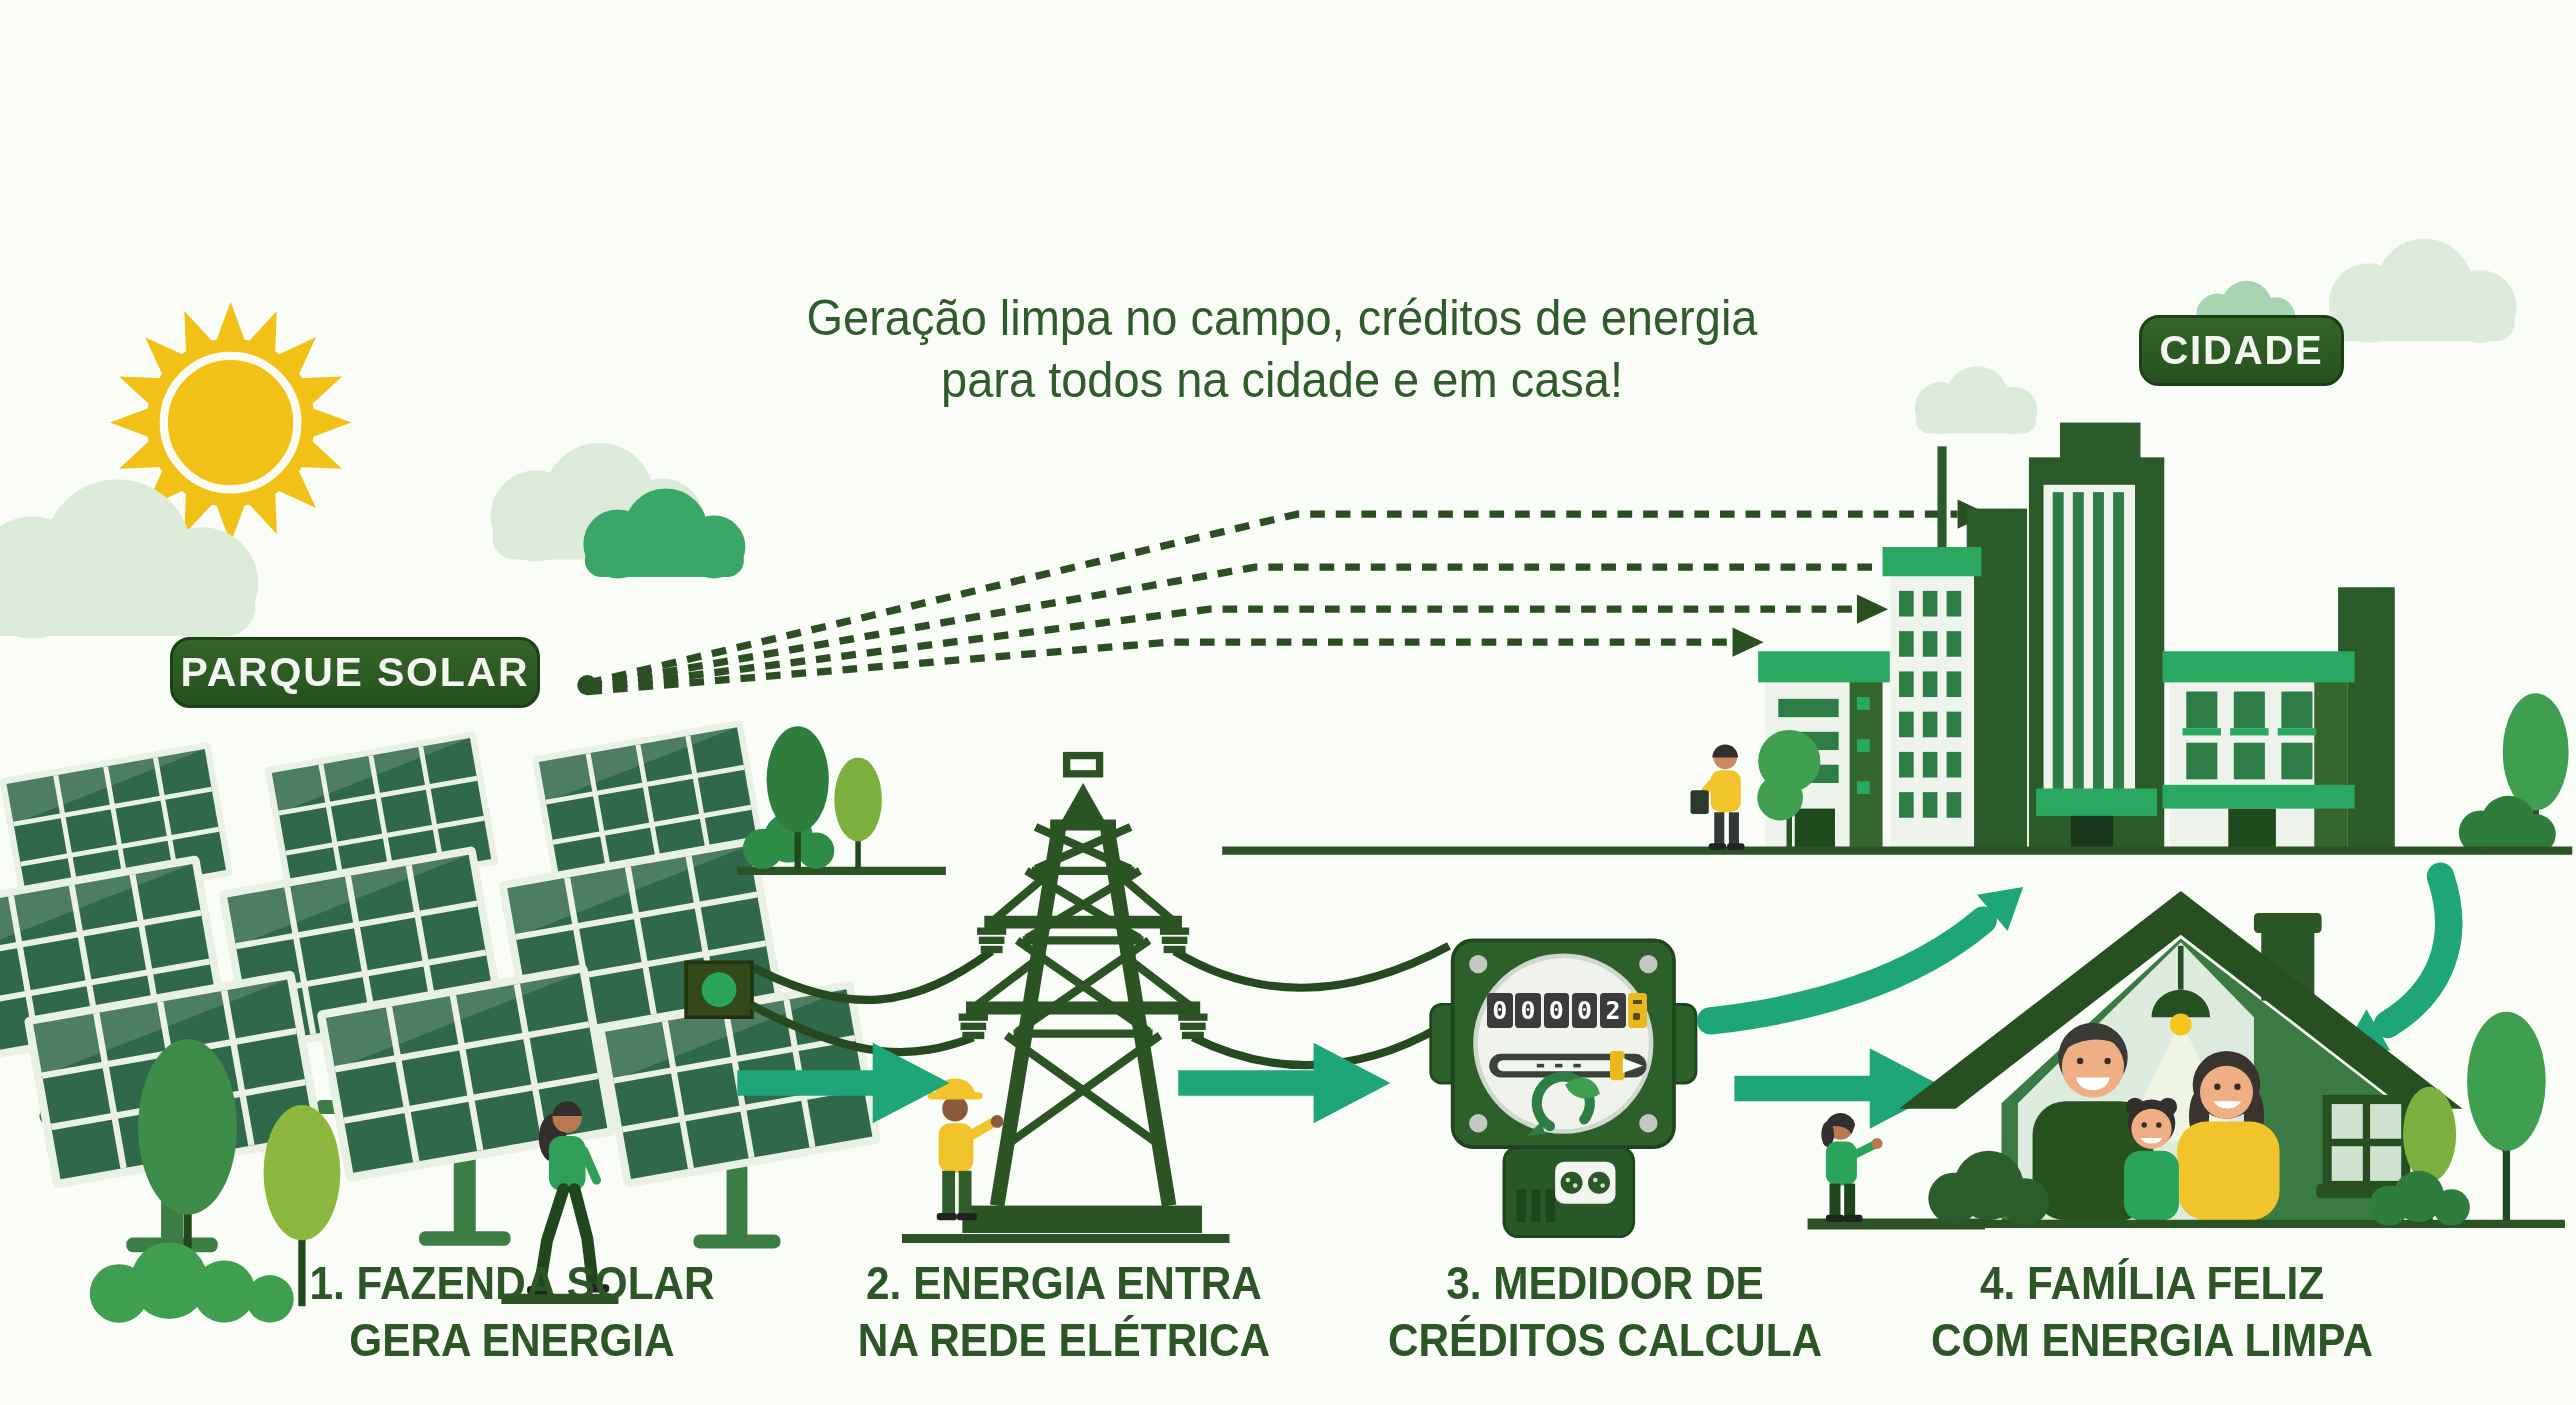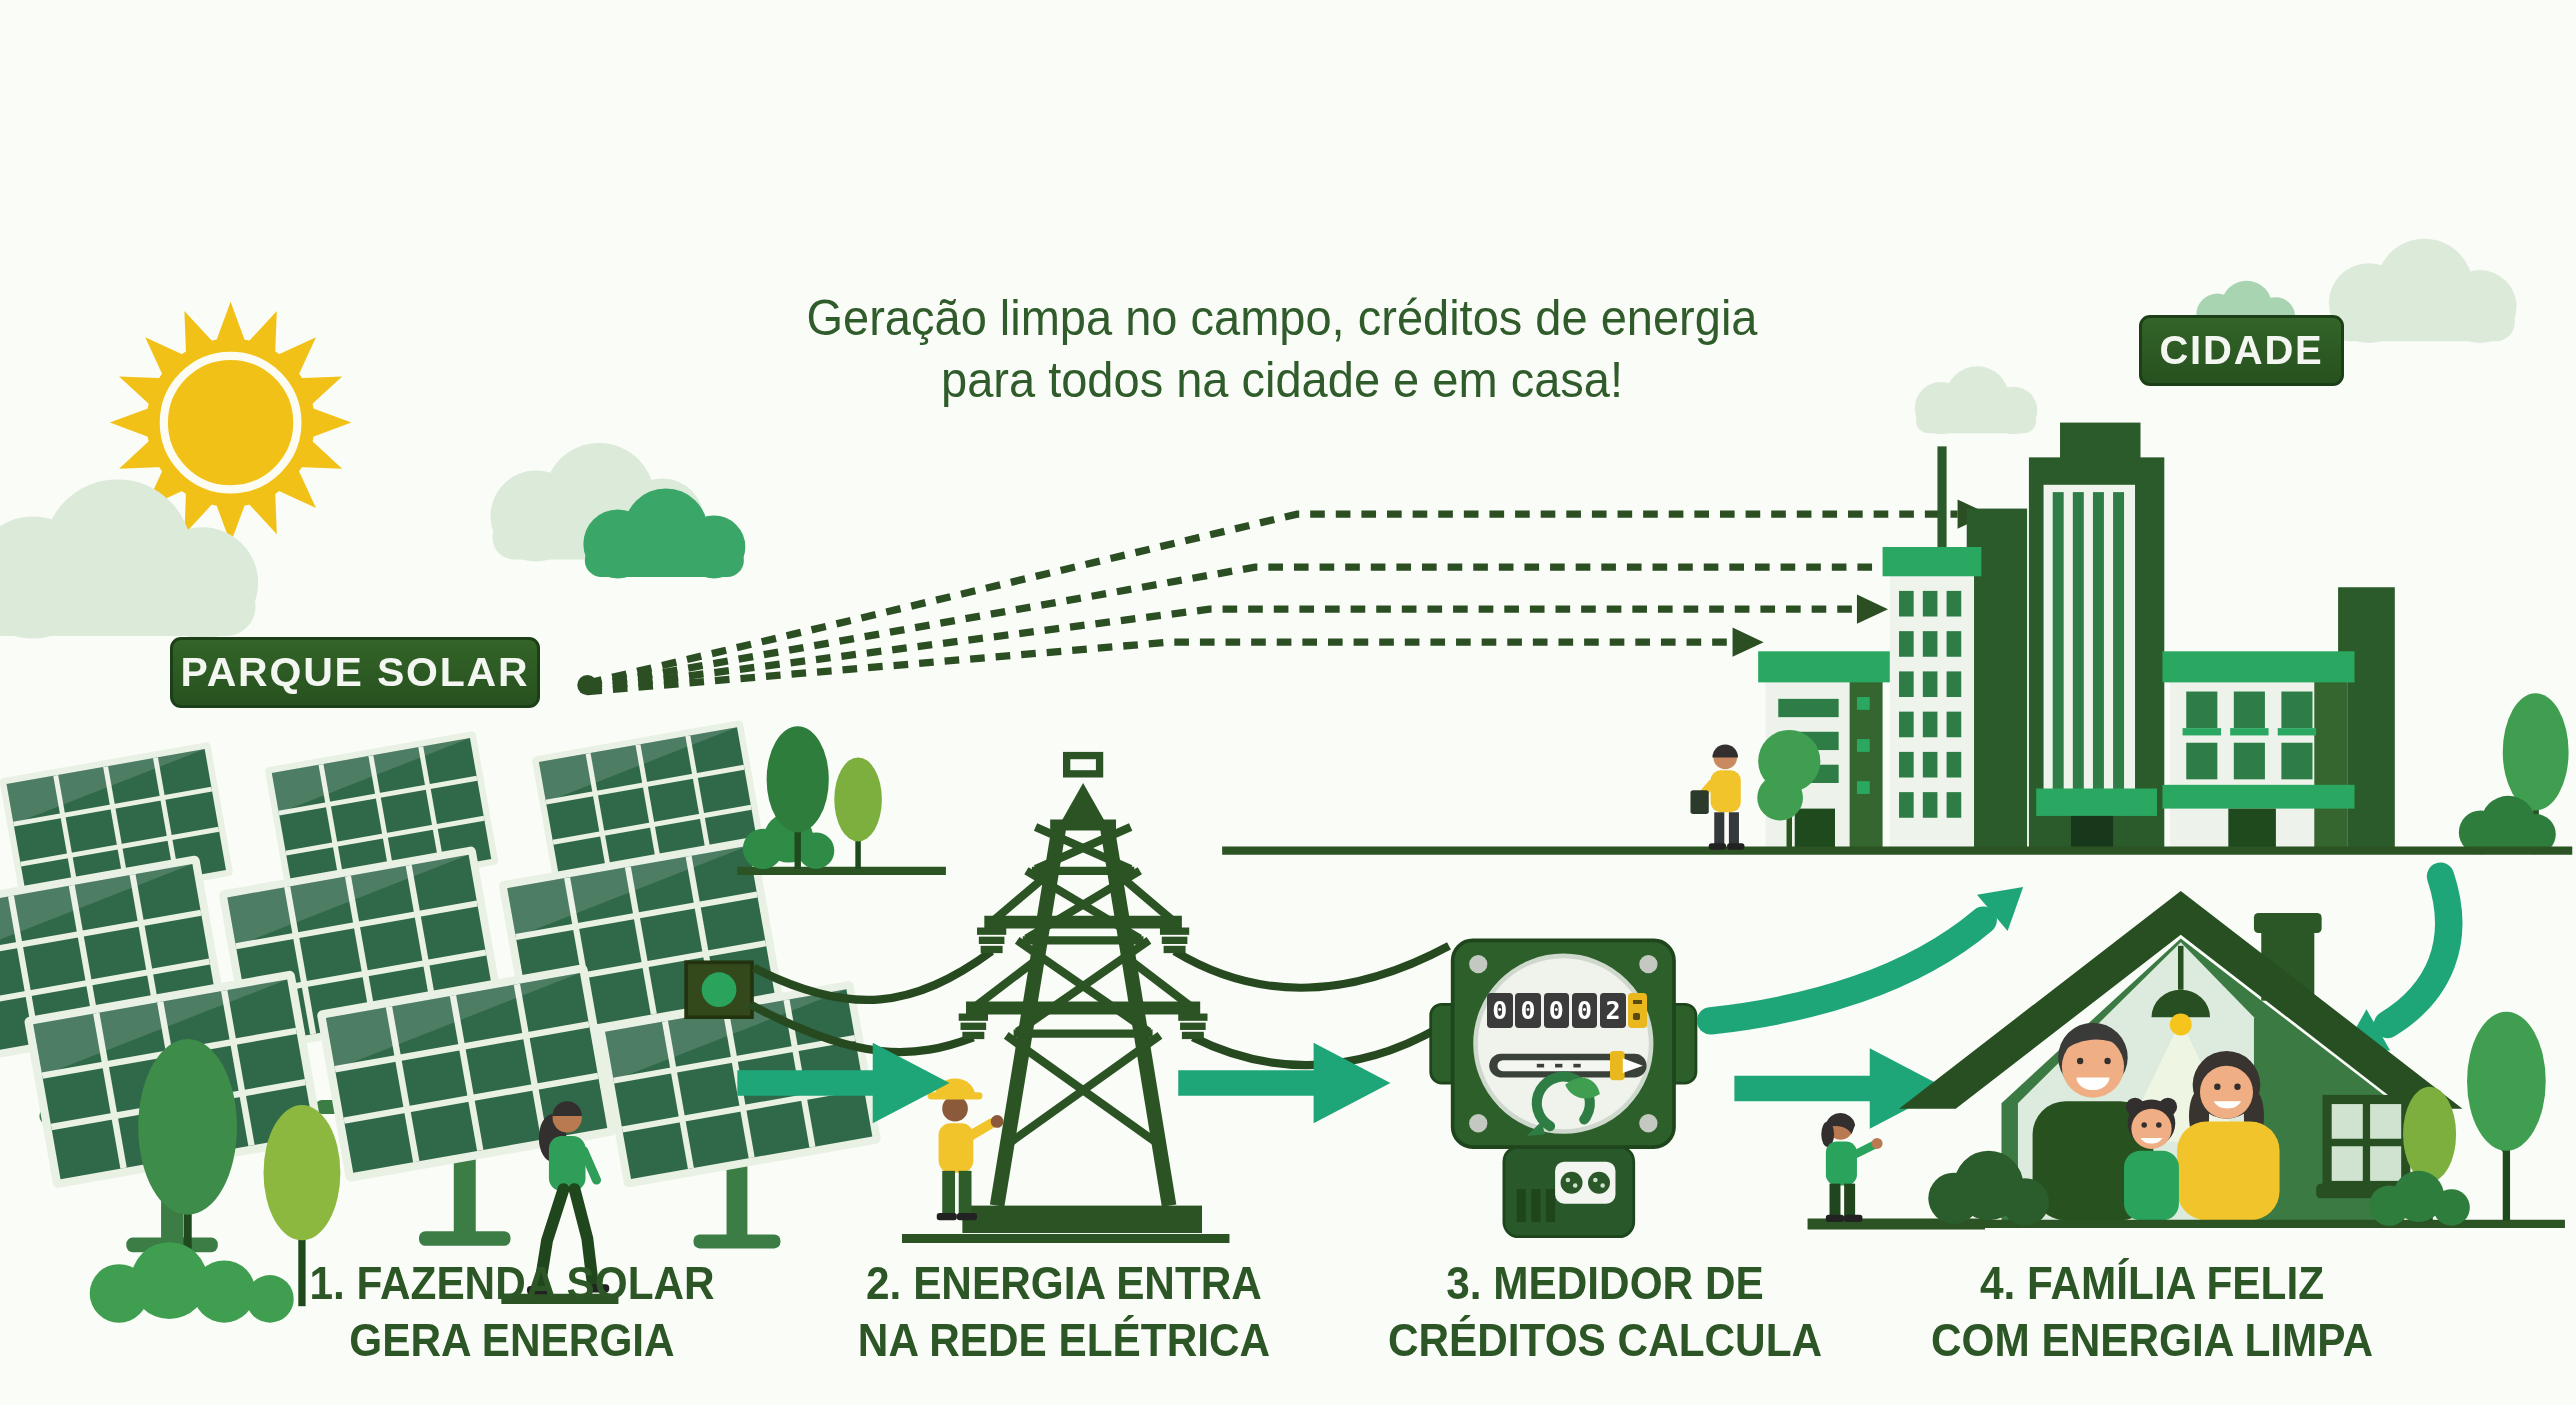--- a/index.html
+++ b/index.html
@@ -9,21 +9,21 @@
   svg.scene{position:absolute;left:0;top:0;width:2576px;height:1405px;}
   .txt{position:absolute;color:#2a5323;}
   .title-wrap{left:0;top:40px;width:2576px;text-align:center;}
   .title-line{font-size:108px;font-weight:bold;line-height:110px;letter-spacing:0px;
               transform:scaleX(0.86);transform-origin:50% 50%;color:#2d5a27;}
   .subtitle-wrap{left:0;top:287px;width:2564px;text-align:center;}
   .subtitle-line{font-size:50px;font-weight:normal;line-height:62px;
                  transform:scaleX(0.94);transform-origin:50% 50%;color:#2f5c2a;}
   .badge{position:absolute;display:flex;align-items:center;justify-content:center;
          background:linear-gradient(180deg,#336428,#27511f);
-         border:3.7px solid #1d3f17;border-radius:11px;color:#f4f7f1;
+         border:3.7px solid #1d3f17;border-radius:20px;color:#f4f7f1;
          font-weight:bold;box-sizing:border-box;}
   .badge-parque{left:170px;top:637px;width:370px;height:71px;font-size:41px;letter-spacing:1.8px;}
   .badge-cidade{left:2139px;top:315px;width:205px;height:71px;font-size:40px;letter-spacing:1.8px;}
   .step{position:absolute;top:1255px;width:494px;text-align:center;color:#2c5626;
         font-weight:bold;font-size:46px;line-height:57px;transform:scaleX(0.92);}
   .step1{left:265px;} .step2{left:817px;} .step3{left:1358px;} .step4{left:1905px;}
   .digits{position:absolute;left:1487px;top:993px;height:35px;display:flex;gap:2.7px;}
   .digit{width:25.6px;height:35px;background:#3b3b3b;color:#ffffff;border-radius:3.7px;
          font-family:"DejaVu Sans Mono",monospace;font-weight:bold;font-size:25px;
          line-height:35px;text-align:center;}

